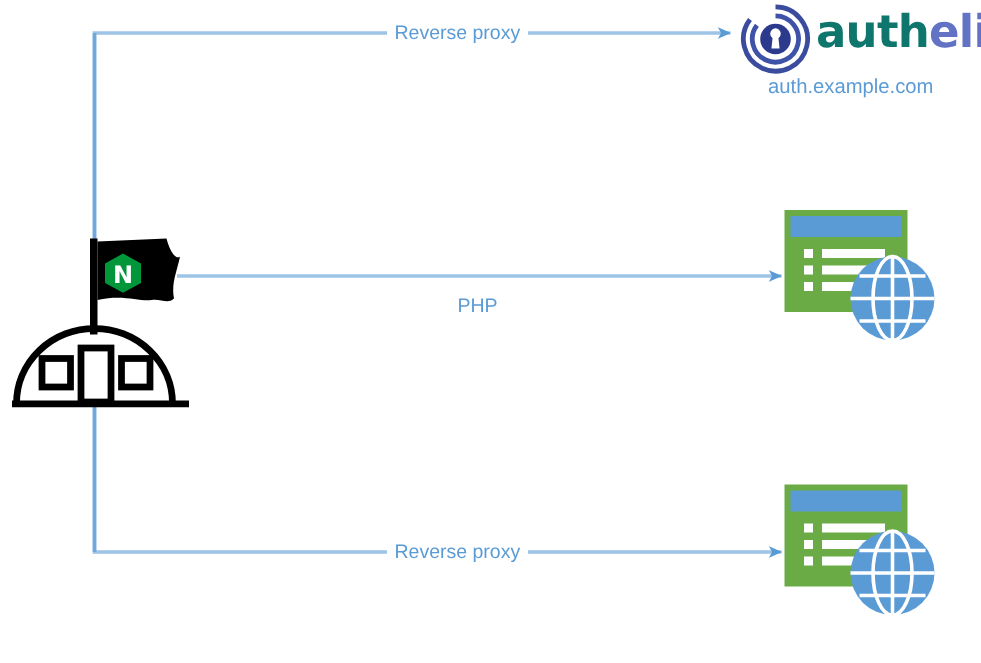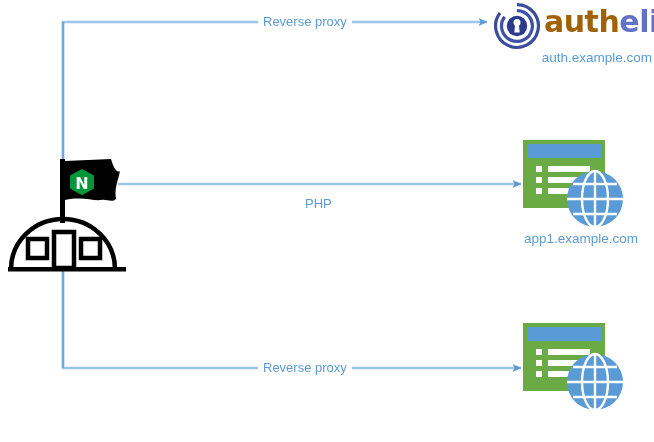--- a/index.html
+++ b/index.html
@@ -31,35 +31,35 @@
     line-height: 15px;
   }
 
   
   .caption {
     position: absolute;
     color: #5B9BD5;
     font-size: 13.5px;
     font-family: "Liberation Sans", sans-serif;
     white-space: nowrap;
-    text-align: right;
+    text-align: left;
     line-height: 16px;
   }
 
   
   .authelia-word {
     position: absolute;
     font-family: "DejaVu Sans", sans-serif;
     font-size: 30px;
     font-weight: bold;
     letter-spacing: -0.5px;
     white-space: nowrap;
     line-height: 32px;
   }
-  .auth-dark { color: #a16207; margin-top: 46px; }
+  .auth-dark { color: #0f766e; margin-top: 46px; }
   .auth-light { color: #6272C4; }
 
   svg { display: block; overflow: visible; }
 </style>
 </head>
 <body>
 
 <div id="canvas">
 
   <svg class="abs" style="left:0; top:0;" width="654" height="442" viewBox="0 0 654 442">
@@ -145,21 +145,20 @@
 
       <g>
         <circle cx="77" cy="64" r="28" fill="#5B9BD5"></circle>
         <line x1="49" y1="64" x2="105" y2="64" stroke="#ffffff" stroke-width="2.4"></line>
         <line x1="55" y1="49" x2="99" y2="49" stroke="#ffffff" stroke-width="2.4"></line>
         <line x1="55" y1="79" x2="99" y2="79" stroke="#ffffff" stroke-width="2.4"></line>
         <line x1="77" y1="36" x2="77" y2="92" stroke="#ffffff" stroke-width="2.4"></line>
         <ellipse cx="77" cy="64" rx="13" ry="28" fill="none" stroke="#ffffff" stroke-width="2.4"></ellipse>
       </g>
     </svg>
-    <div class="caption" style="left:-10px; top:96px; width:130px;">app1.example.com</div>
   </div>
 
   <div class="abs" style="left:518px; top:318px; width:112px; height:120px;">
     <svg width="112" height="100" viewBox="0 0 112 100">
       <rect x="5" y="5" width="82" height="68" fill="#6BAB45"></rect>
       <rect x="9" y="9" width="74" height="14" fill="#5B9BD5"></rect>
       <rect x="18" y="31" width="6" height="6" fill="#ffffff"></rect>
       <rect x="30" y="31" width="42" height="6" fill="#ffffff"></rect>
       <rect x="18" y="42" width="6" height="6" fill="#ffffff"></rect>
       <rect x="30" y="42" width="42" height="6" fill="#ffffff"></rect>

